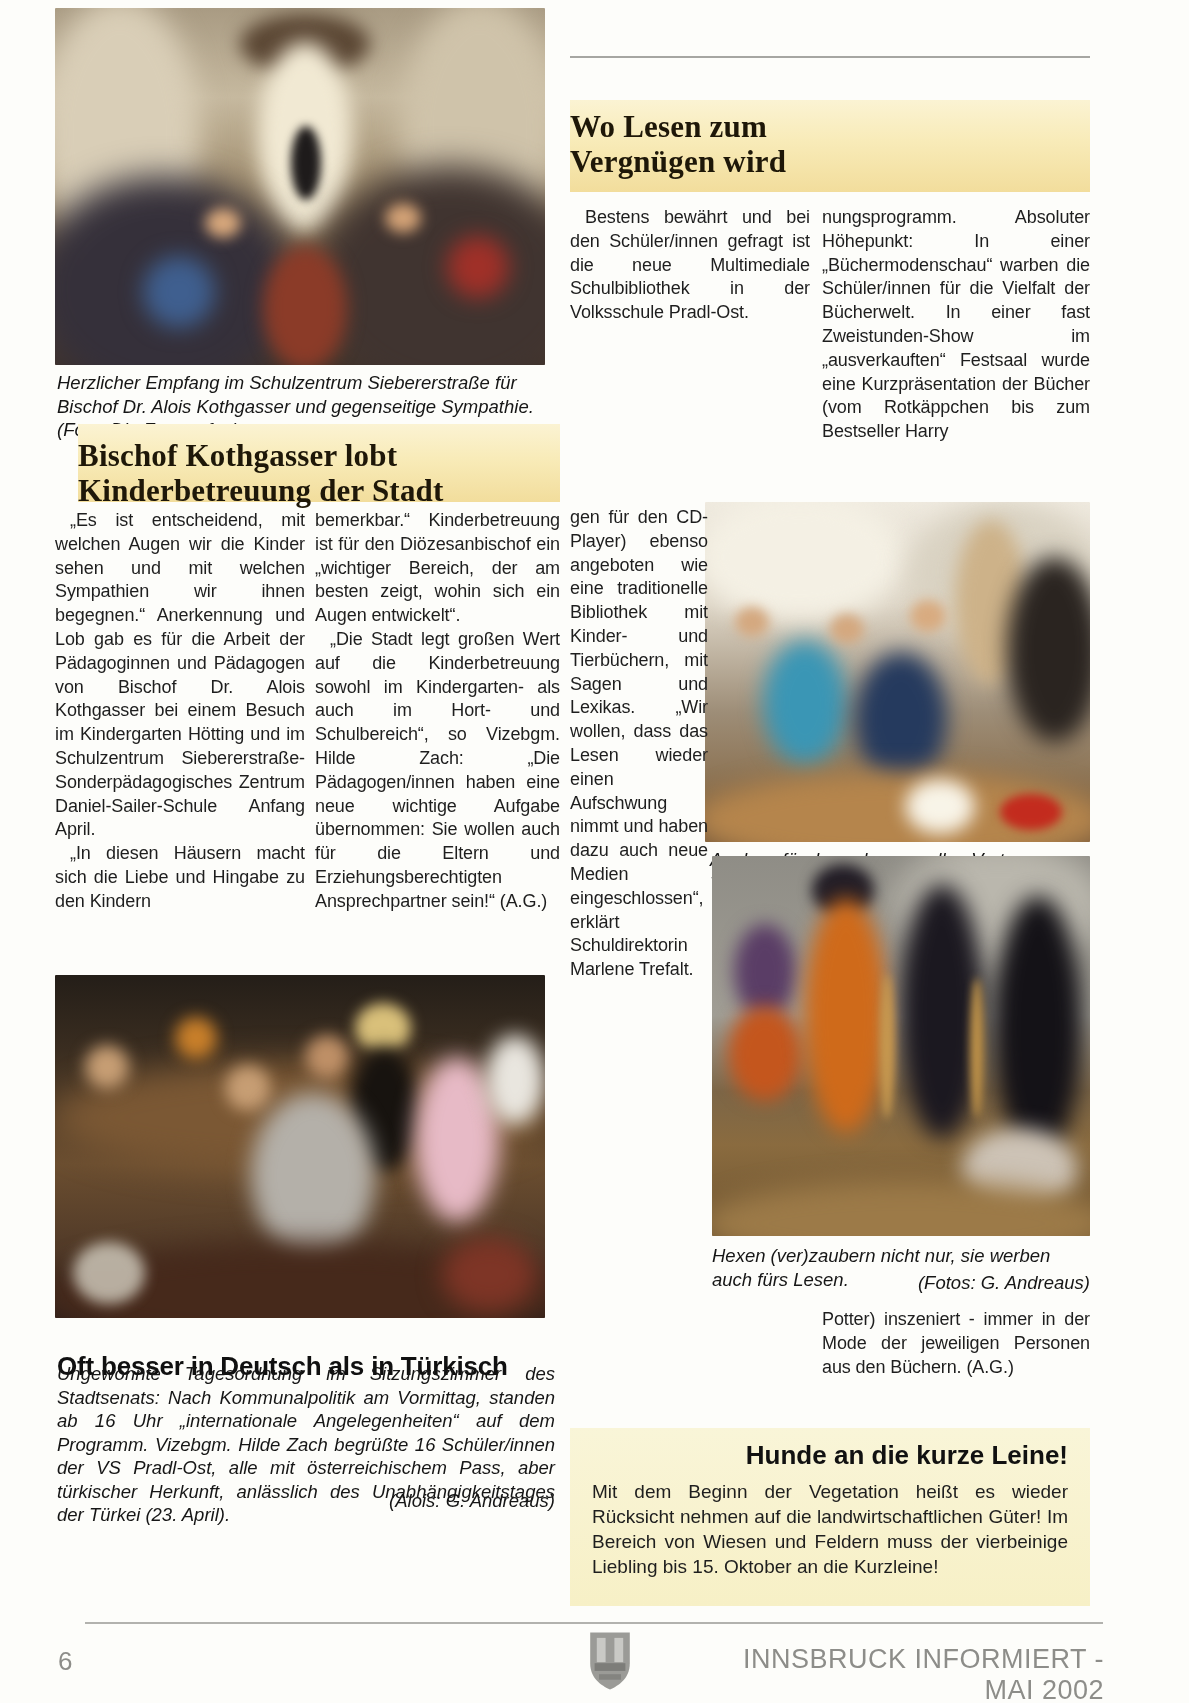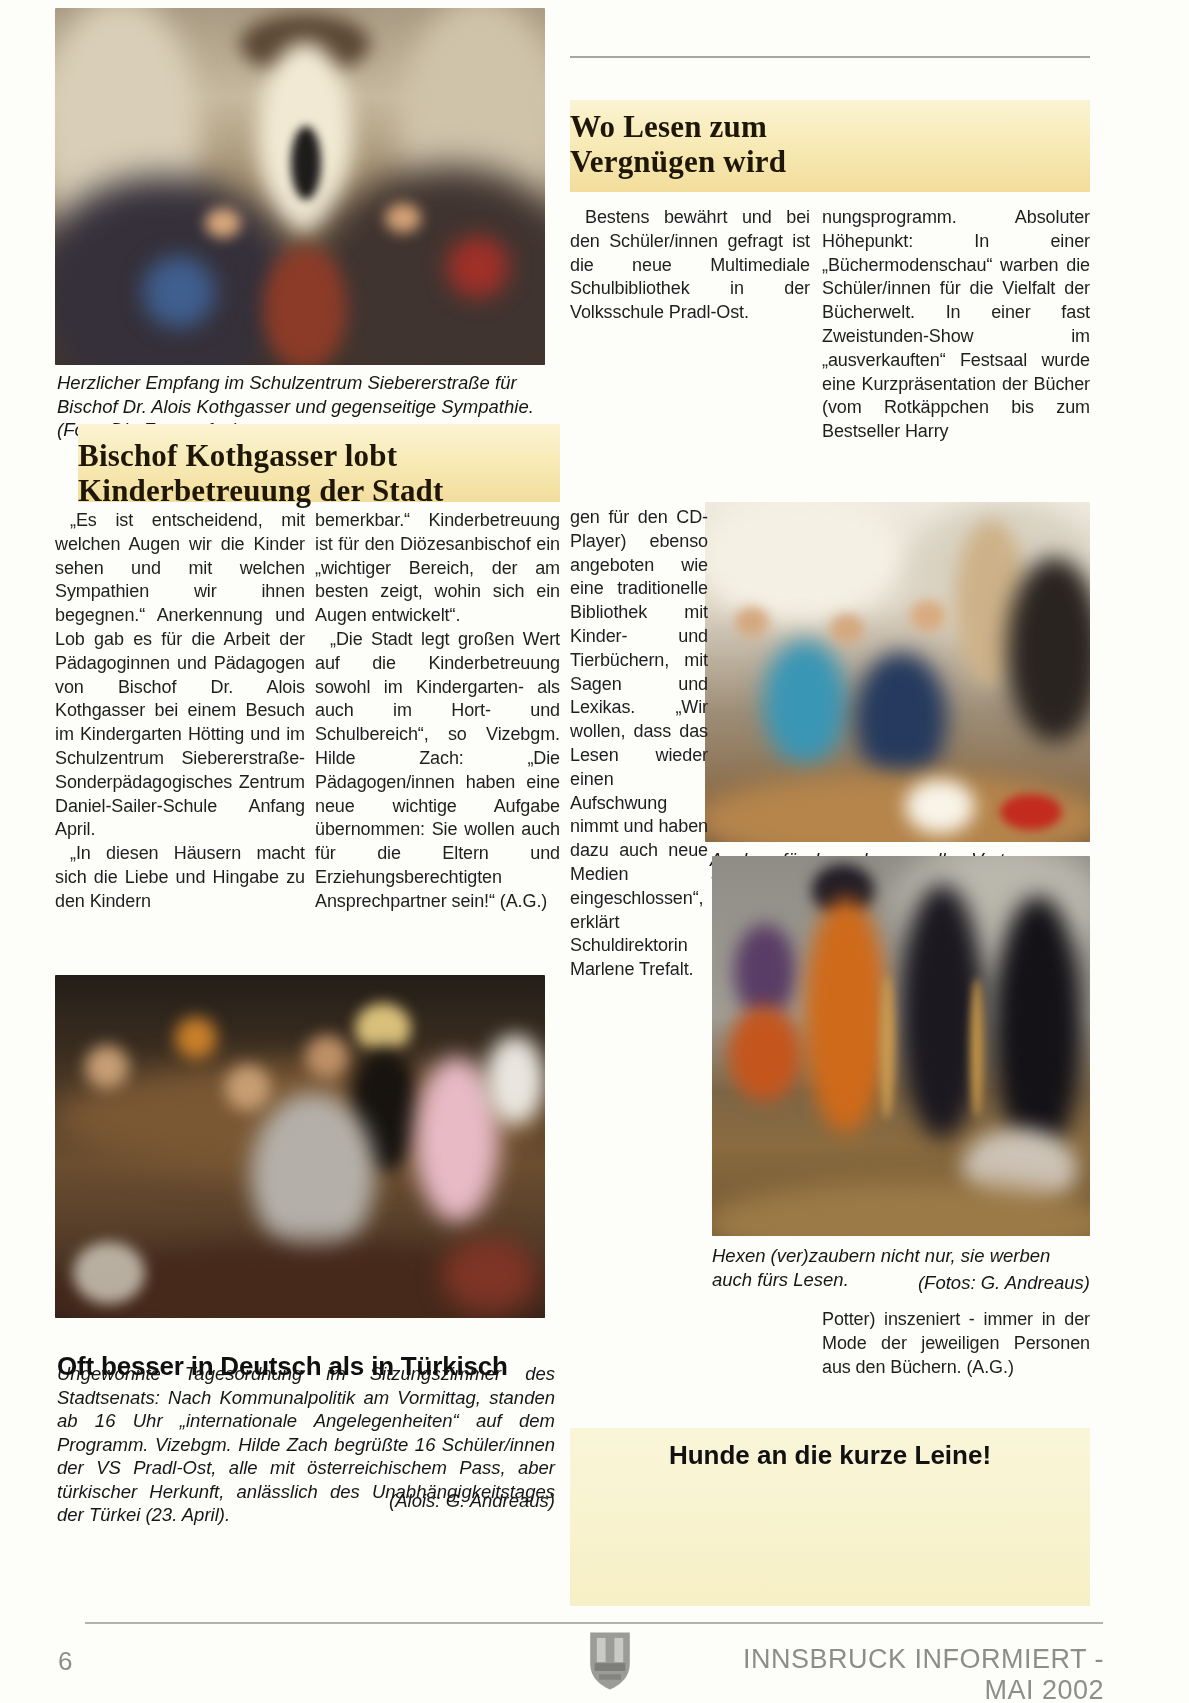--- a/index.html
+++ b/index.html
@@ -22,21 +22,21 @@
   .headline-box .ht {
     font-family:"Liberation Serif", serif; font-weight:bold;
     font-size:31px; line-height:35px; color:#1e1708; display:block; letter-spacing:0.2px;
   }
   .sans-head { font-weight:bold; font-size:26px; color:#101010; letter-spacing:-0.2px; }
   .rule { position:absolute; background:#a6a6a2; }
   .notice-box {
     position:absolute; background:linear-gradient(180deg,#f9f5d8 0%,#f7f0c6 100%);
     padding:12px 22px 10px 22px;
   }
-  .notice-box .nt { text-align:center; font-weight:bold; font-size:26px; color:#111; margin-bottom:8px; }
+  .notice-box .nt { text-align:right; font-weight:bold; font-size:26px; color:#111; margin-bottom:8px; }
   .notice-box .nb { font-size:19px; line-height:25px; text-align:justify; color:#1e1e1e; }
   .footer-text { color:#8d8d89; }
   .credit-abs { position:absolute; right:0; bottom:0; font-style:italic; }
 </style>
 </head>
 <body>
 
 <div class="page">
 
   <div class="photo" style="left:55px; top:8px; width:490px; height:357px;
@@ -145,20 +145,21 @@
     <span>Hexen (ver)zaubern nicht nur, sie werben auch fürs Lesen.</span>
     <span class="credit-abs">(Fotos: G. Andreaus)</span>
   </div>
 
   <div class="abs body-text" style="left:822px; top:1308px; width:268px; height:116px; overflow:hidden;">
     <p>Potter) inszeniert - immer in der Mode der jeweiligen Personen aus den Büchern. (A.G.)</p>
   </div>
 
   <div class="notice-box" style="left:570px; top:1428px; width:520px; height:178px;">
     <div class="nt">Hunde an die kurze Leine!</div>
+    <div class="nb">Mit dem Beginn der Vegetation heißt es wieder Rücksicht nehmen auf die landwirtschaftlichen Güter! Im Bereich von Wiesen und Feldern muss der vierbeinige Liebling bis 15. Oktober an die Kurzleine!</div>
   </div>
 
   <div class="rule" style="left:85px; top:1622px; width:1018px; height:2px; background:#b2b2ae;"></div>
   <div class="abs footer-text" style="left:58px; top:1646px; font-size:26px;">6</div>
   <div class="abs" style="left:588px; top:1630px; width:44px; height:62px;">
     <svg viewBox="0 0 40 56" width="44" height="62">
       <path d="M2 2 h36 v28 c0 14 -10 20 -18 24 c-8 -4 -18 -10 -18 -24 Z" fill="#9b9b97"></path>
       <rect x="8" y="7" width="8" height="22" fill="#c9c9c5"></rect>
       <rect x="24" y="7" width="8" height="22" fill="#c9c9c5"></rect>
       <rect x="6" y="30" width="28" height="7" fill="#7d7d79"></rect>

